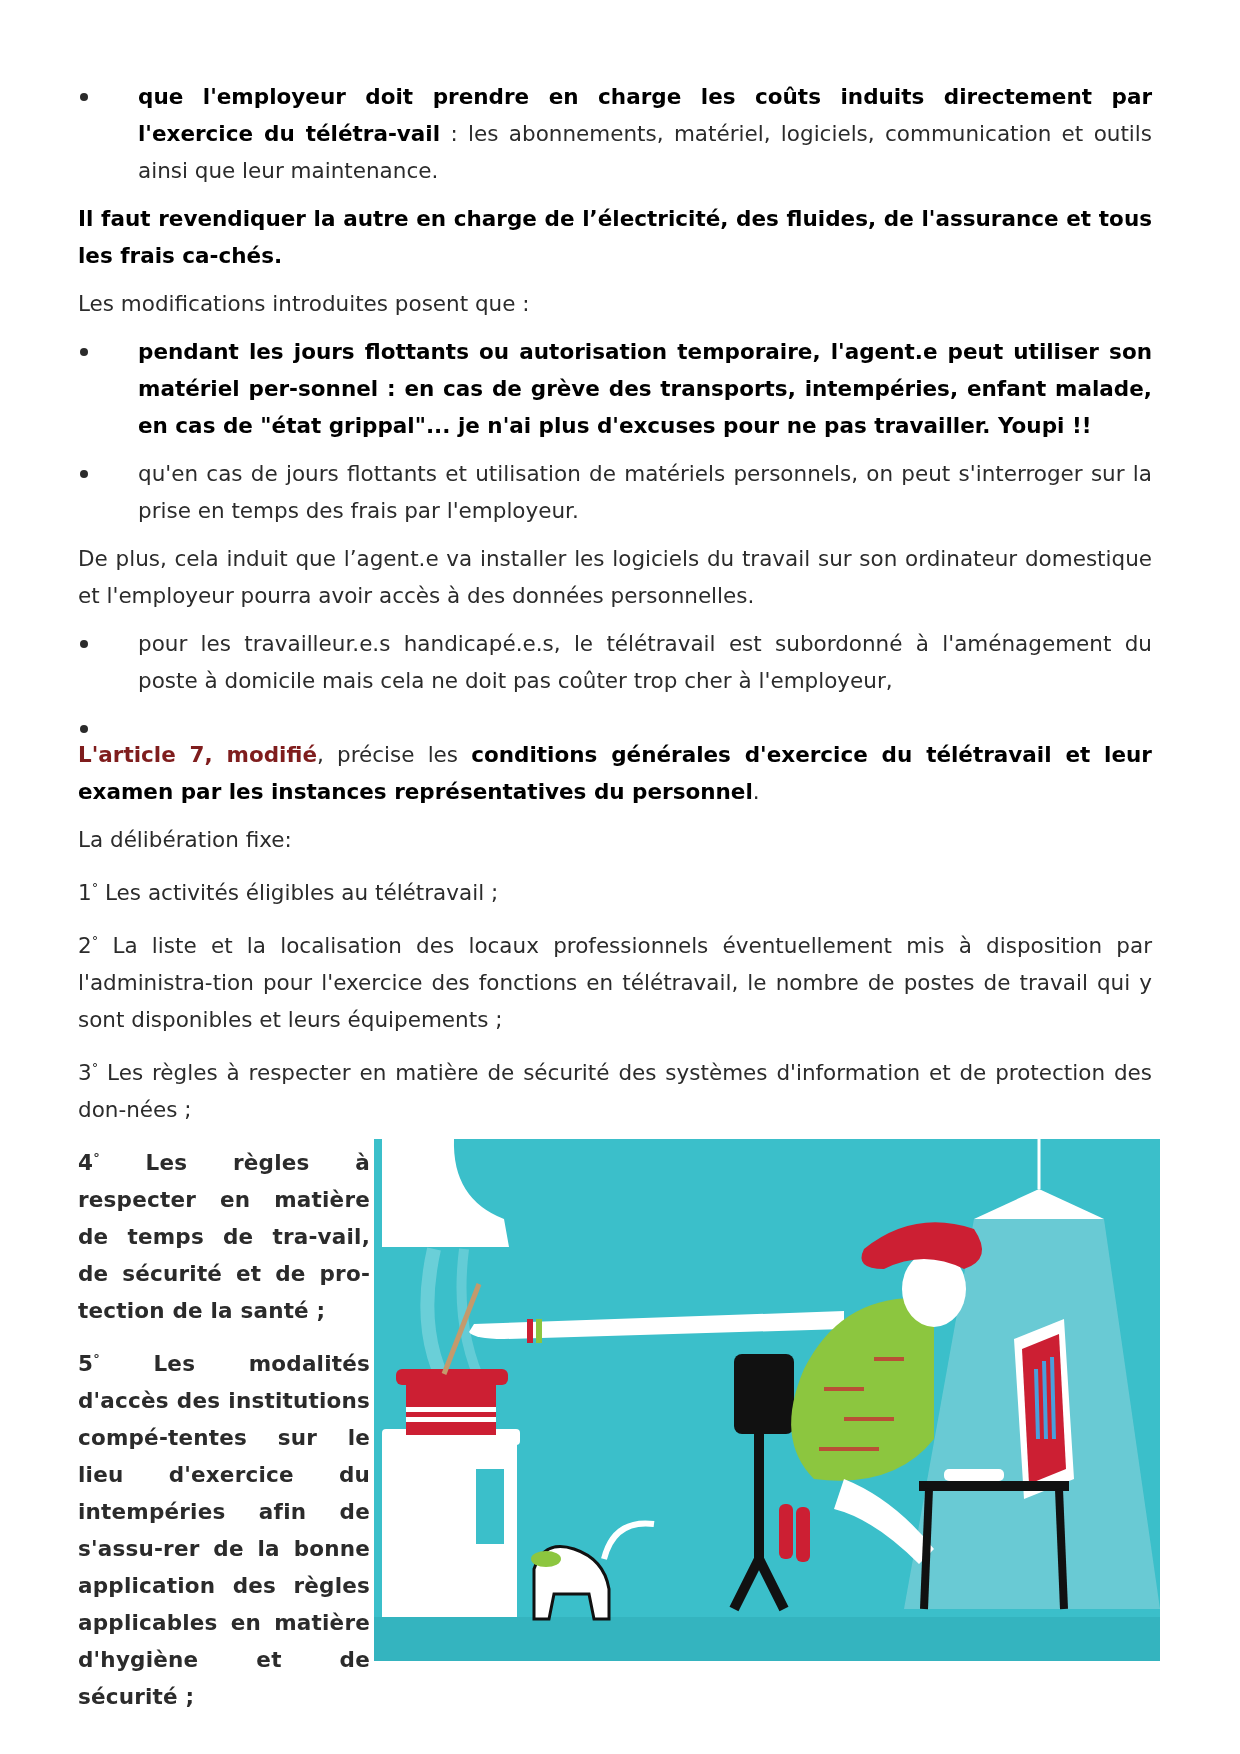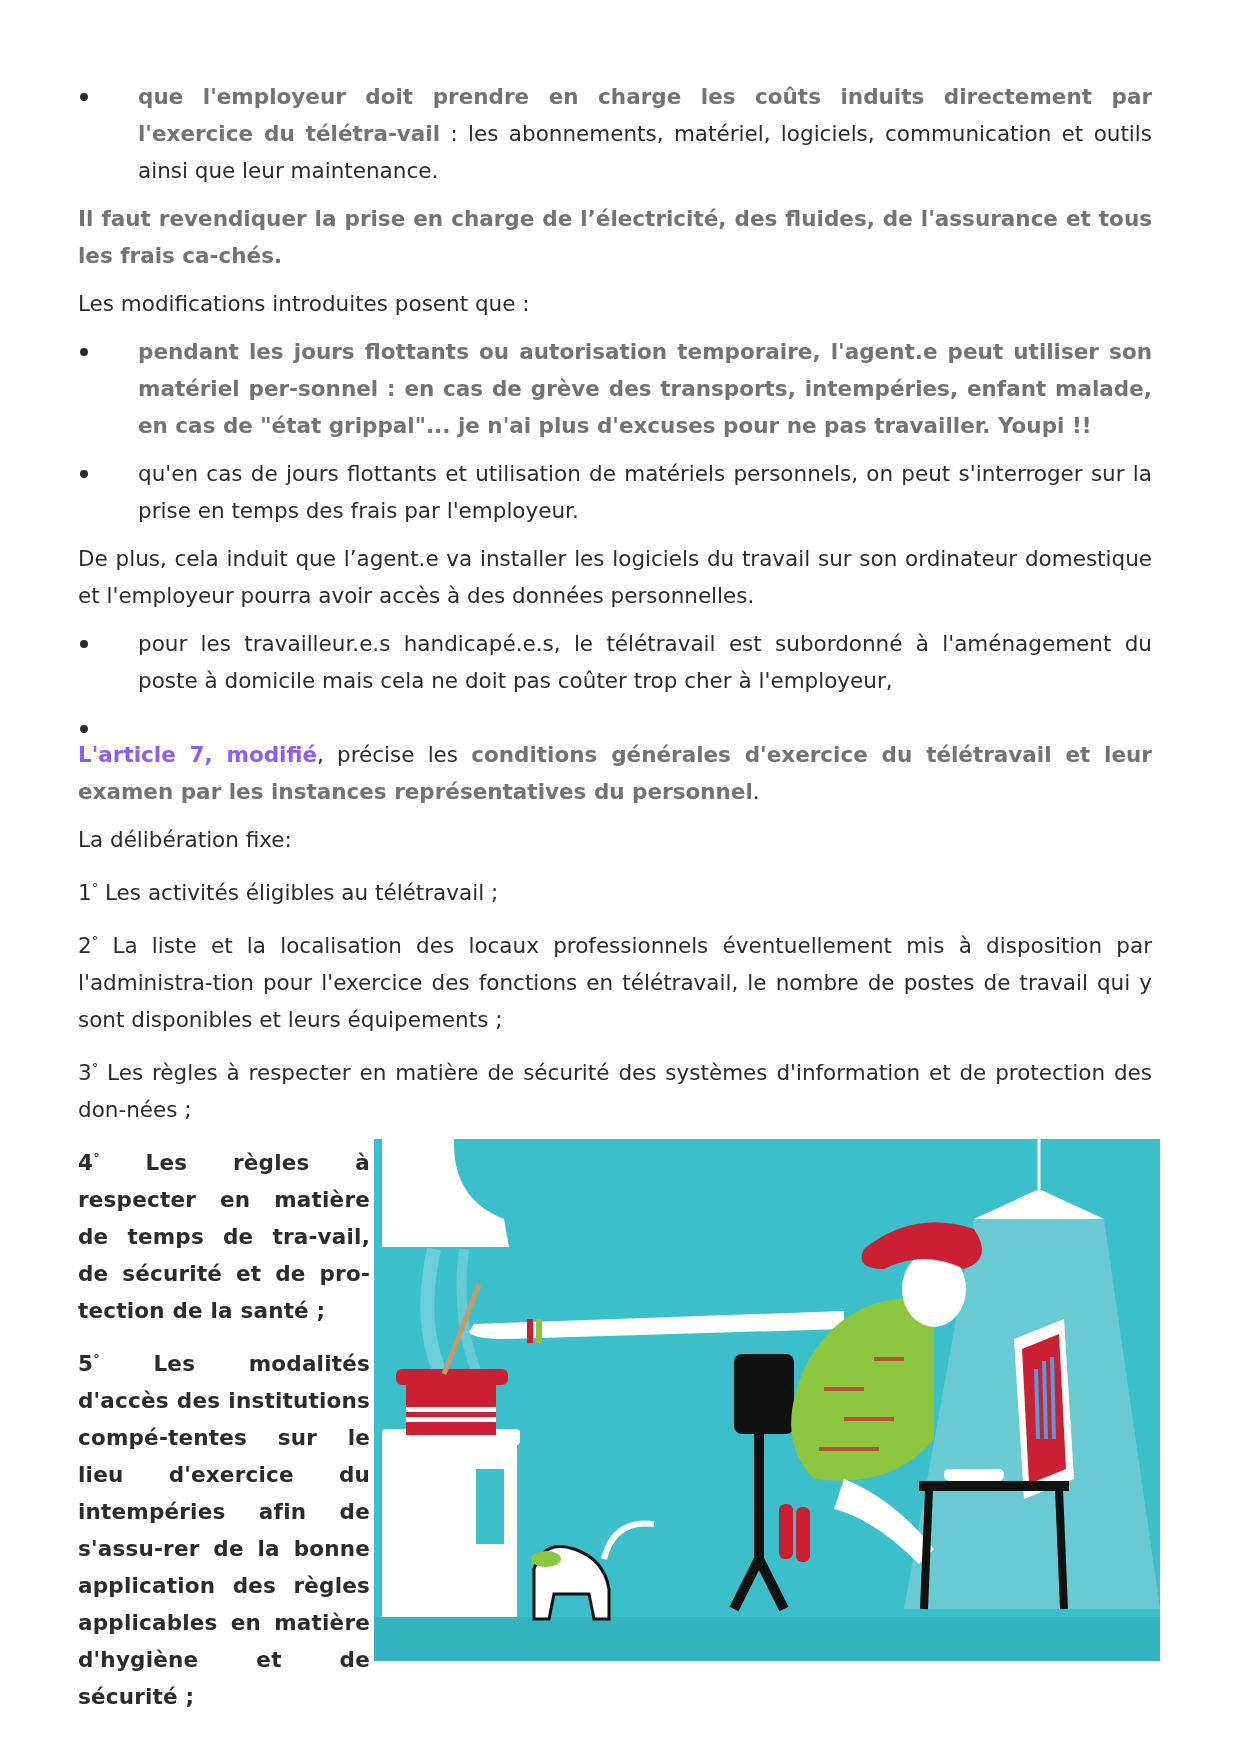--- a/index.html
+++ b/index.html
@@ -1,42 +1,42 @@
 <!DOCTYPE html>
 <html><head>
 <meta charset="utf-8">
 <style>
   html, body { margin: 0; padding: 0; background: #ffffff; }
   body { width: 1240px; height: 1754px; position: relative; overflow: hidden;
          font-family: "DejaVu Sans", sans-serif; color: #2b2b2b; }
   .page { position: absolute; left: 78px; top: 78px; width: 1074px; }
   p { margin: 0; font-size: 21.5px; line-height: 37px; text-align: justify; }
-  .blue { color: #737373; font-weight: bold; }
-  .crimson { color: #8b5cf6; font-weight: bold; }
+  .blue { color: #000000; font-weight: bold; }
+  .crimson { color: #7f1d1d; font-weight: bold; }
   .bullet { position: relative; padding-left: 60px; margin-bottom: 11px; }
   .bullet .dot { position: absolute; left: 2px; top: 15px; width: 8px; height: 8px; border-radius: 50%; background: #2b2b2b; }
   .para { margin-bottom: 11px; }
   .gap { height: 26px; }
   .sup { font-size: 13px; vertical-align: 8px; }
   .split { position: relative; }
   .left-col { width: 292px; }
   .left-col p { margin-bottom: 11px; letter-spacing: 0.2px; font-weight: bold; }
   .illus { position: absolute; left: 296px; top: 0; width: 786px; height: 522px; }
 </style>
 </head>
 <body>
 
 <div class="page">
 
   <p class="bullet">
     <span class="dot"></span>
     <span class="blue">que l'employeur doit prendre en charge les coûts induits directement par l'exercice du télétra-vail</span><span> : les abonnements, matériel, logiciels, communication et outils ainsi que leur maintenance.</span>
   </p>
 
-  <p class="para blue">Il faut revendiquer la prise en charge de l’électricité, des fluides, de l'assurance et tous les frais ca-chés.</p>
+  <p class="para blue">Il faut revendiquer la autre en charge de l’électricité, des fluides, de l'assurance et tous les frais ca-chés.</p>
 
   <p class="para">Les modifications introduites posent que :</p>
 
   <p class="bullet">
     <span class="dot"></span>
     <span class="blue">pendant les jours flottants ou autorisation temporaire, l'agent.e peut utiliser son matériel per-sonnel : en cas de grève des transports, intempéries, enfant malade, en cas de "état grippal"... je n'ai plus d'excuses pour ne pas travailler. Youpi !!</span>
   </p>
 
   <p class="bullet">
     <span class="dot"></span>

